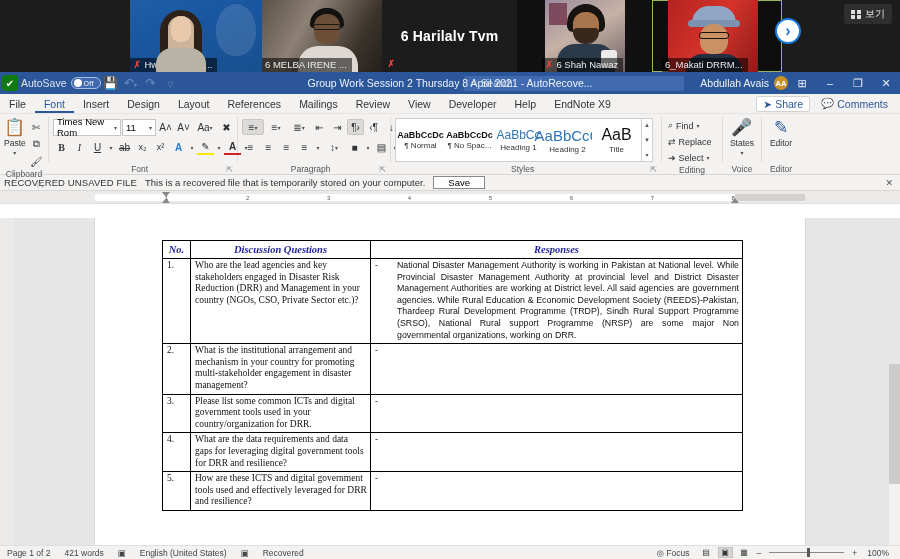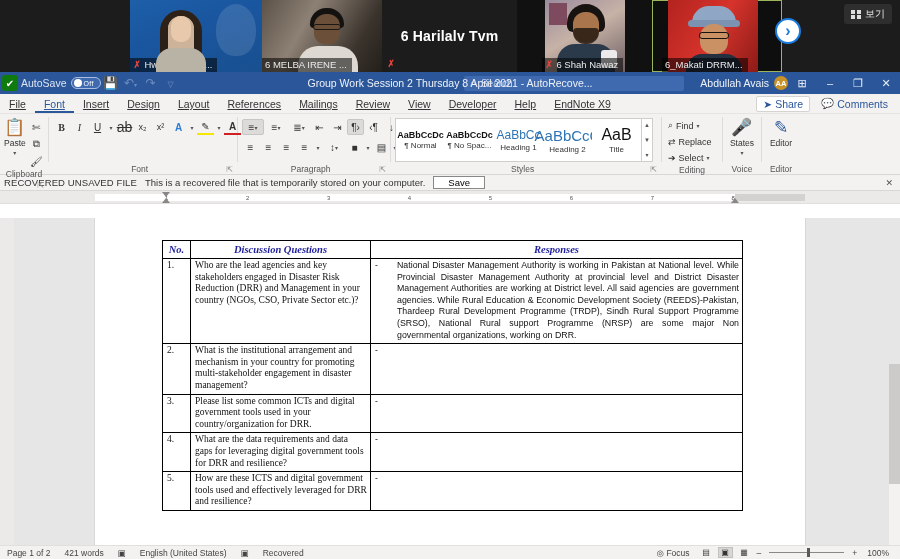--- a/index.html
+++ b/index.html
@@ -128,21 +128,21 @@
   #tb-right { margin-left:auto; display:flex; align-items:center; height:100%; }
   #tb-search { width:220px; height:15px; background:#3f6ab0; border-radius:2px;
      display:flex; align-items:center; padding:0 6px; color:#cdd9ee; font-size:10px; gap:5px; }
   #tb-user { font-size:10.5px; color:#eef2f9; margin-left:16px; }
   #tb-avatar { width:14px;height:14px;border-radius:50%;background:#c8912a;color:#fff;
      font-size:7.5px; display:flex;align-items:center;justify-content:center; margin-left:5px; font-weight:bold;}
   .wbtn { width:28px; text-align:center; color:#e6ecf7; font-size:11px; line-height:22px; height:22px;}
 
   
   #tabsrow { height:20px; background:#f3f2f1; display:flex; align-items:center; border-bottom:1px solid #e6e4e2;}
-  .tab { padding:0 9px; line-height:20px; font-size:10.5px; color:#333; height:19px;text-decoration:underline;}
+  .tab { padding:0 9px; line-height:20px; font-size:10.5px; color:#333; height:19px;}
   .tab.active { color:#2b579a; border-bottom:2px solid #2b579a; font-weight:normal;}
   #tabs-right { margin-left:auto; display:flex; align-items:center; gap:5px; padding-right:6px;}
   .pillbtn { display:flex;align-items:center;gap:3px; font-size:10.5px; color:#2b579a;
      border:1px solid #d5d3d1; background:#fff; border-radius:2px; padding:1px 6px; }
   .pillbtn.flat { border:none; background:transparent; }
 
   
   #ribbon { height:61px; background:#f3f2f1; display:flex; border-bottom:1px solid #d9d7d5; position:relative; }
   .grp { height:61px; padding:2px 4px 0 4px; position:relative; display:flex; flex-direction:column;}
   .grp .gbody { flex:1; display:flex; align-items:flex-start; gap:2px; padding-top:2px;}
@@ -371,27 +371,44 @@
       </div>
       <div class="glabel">
         <span>Clipboard</span><span class="dl">⇱</span>
       </div>
     </div>
     <div class="gsep"></div>
 
     <div class="grp" style="width:188px">
       <div class="gbody" style="flex-direction:column; gap:2px">
         <div class="rowline">
+          <div class="fontname">
+            <span>Times New Rom</span>
+            <span class="caret">▾</span>
+          </div>
+          <div class="fontsize">
+            <span>11</span>
+            <span class="caret">▾</span>
+          </div>
+          <div class="sm">A˄</div>
+          <div class="sm">A˅</div>
+          <div class="sm" style="width:24px">
+            <span>Aa</span>
+              <span class="caret">▾</span>
+          </div>
+          <div class="sm">✖</div>
+        </div>
+        <div class="rowline">
           <div class="sm" style="font-weight:bold;font-family:'Liberation Serif',serif">B</div>
           <div class="sm" style="font-style:italic;font-family:'Liberation Serif',serif">I</div>
           <div class="sm" style="text-decoration:underline">U</div>
           <div class="sm" style="width:8px">
               <span class="caret">▾</span>
             </div>
-          <div class="sm" style="text-decoration:line-through;font-size:14px">ab</div>
+          <div class="sm" style="text-decoration:line-through;font-size:10px">ab</div>
           <div class="sm" style="font-size:9px">x₂</div>
           <div class="sm" style="font-size:9px">x²</div>
           <div class="sm" style="color:#2b7cd3;font-weight:bold">A</div>
           <div class="sm" style="width:8px">
               <span class="caret">▾</span>
             </div>
           <div class="sm" style="border-bottom:2px solid #f7e600">✎</div>
           <div class="sm" style="width:8px">
               <span class="caret">▾</span>
             </div>

